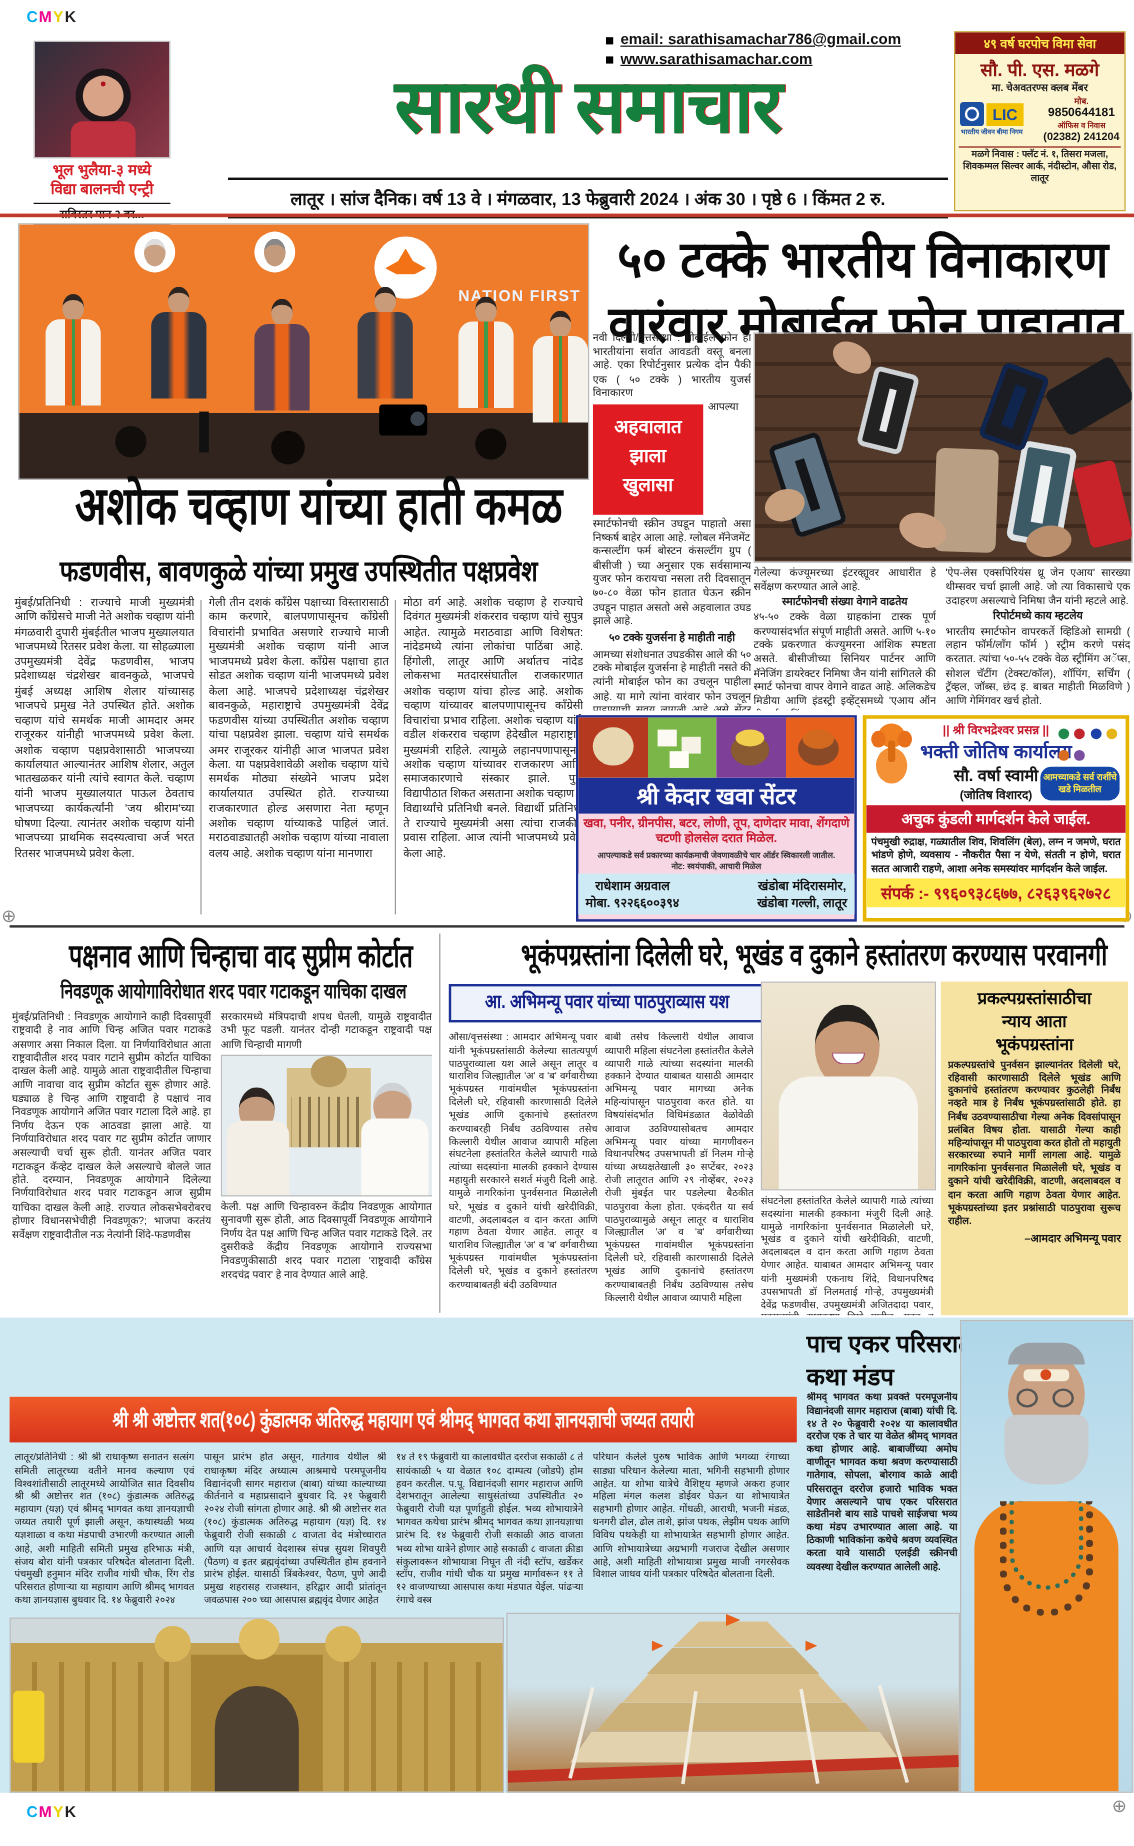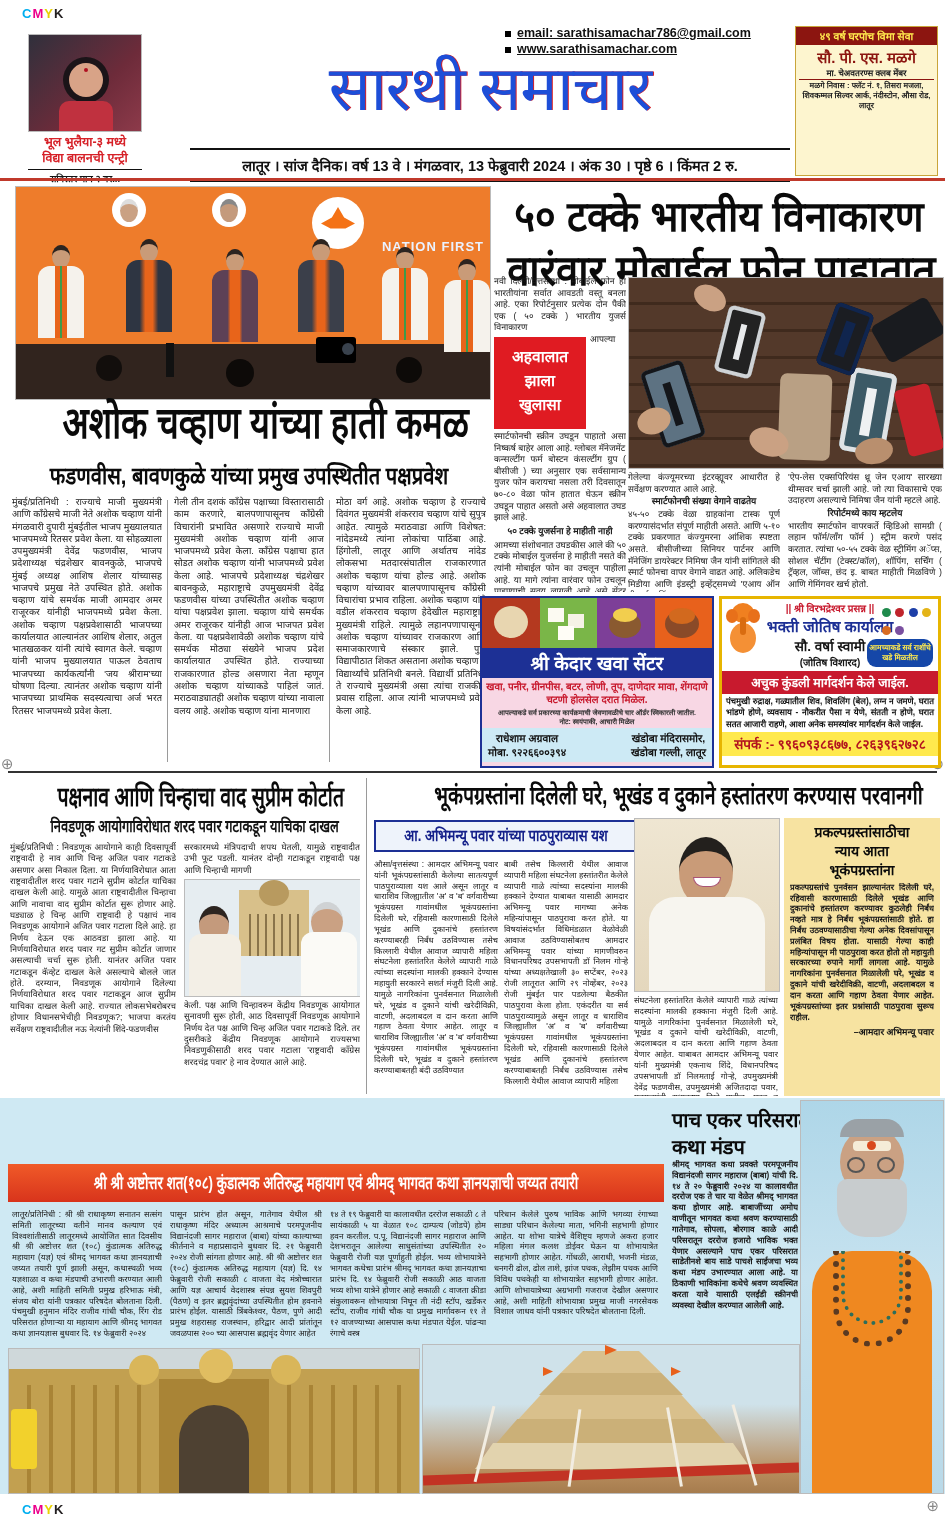--- a/index.html
+++ b/index.html
@@ -11,21 +11,21 @@
   .squeeze{display:block;white-space:nowrap;transform-origin:50% 50%;}
   .regmark{position:absolute;color:#888;font-size:15px;line-height:1;}
   .cmyk{position:absolute;font-weight:bold;font-size:13px;letter-spacing:1px;}
   .cmyk .c{color:#00aeef}.cmyk .m{color:#ec008c}.cmyk .y{color:#e8d100}.cmyk .k{color:#231f20}
   .vrule{position:absolute;width:1px;background:#9a9a9a;}
   .photo{position:absolute;overflow:hidden;border:1px solid #bbb;}
   .circle{border-radius:50%;position:absolute;}
   .boldsub{font-weight:bold;text-align:center;}
   
   .np-title{position:absolute;left:185px;top:44px;width:610px;text-align:center;
-            font-size:62px;font-weight:400;color:#1d4ed8;letter-spacing:-1px;
+            font-size:62px;font-weight:700;color:#15803d;letter-spacing:-1px;
             text-shadow:1px 0 0 #d62128;font-family:"Liberation Serif","DejaVu Serif",serif;}
   .dateline{position:absolute;left:190px;top:148px;width:600px;border-top:2.5px solid #111;
             border-bottom:2.5px solid #111;padding:5px 0;text-align:center;
             font-size:14.5px;font-weight:bold;color:#111;}
   .contact{font-size:12.5px;font-weight:bold;color:#111;text-decoration:underline;}
   .sqb{display:inline-block;width:6px;height:6px;background:#000;margin-right:6px;vertical-align:middle;}
   
   .redbox{background:#e01b22;color:#fff;font-weight:900;text-align:center;
           font-size:15.5px;line-height:1.55;padding:8px 2px;}
   
@@ -71,20 +71,37 @@
     <div class="contact" style="margin-top:2px"><span class="sqb"></span><span>www.sarathisamachar.com</span></div>
   </div>
 
   <div class="np-title">सारथी समाचार</div>
   <div class="dateline">लातूर । सांज दैनिक। वर्ष 13 वे । मंगळवार, 13 फेब्रुवारी 2024 । अंक 30 । पृष्ठे 6 । किंमत 2 रु.</div>
 
   <div class="abs" style="left:795px;top:26px;width:143px;height:150px;background:#fdf5cf;border:1.5px solid #c9a53a;box-sizing:border-box">
     <div style="background:#8c1510;color:#ffe94d;font-size:10.5px;font-weight:700;text-align:center;padding:2px 0">४९ वर्ष घरपोच विमा सेवा</div>
     <div style="color:#8c1510;font-size:15px;font-weight:900;text-align:center;margin-top:2px">सौ. पी. एस. मळगे</div>
     <div style="font-size:8.5px;font-weight:bold;text-align:center;color:#222">मा. चेअवतरण्स क्लब मेंबर</div>
+    <div style="display:flex;align-items:center;justify-content:space-between;padding:2px 4px">
+      <div style="text-align:center">
+        <div style="display:flex;align-items:center">
+          <div style="width:20px;height:20px;background:#1b4fa0;border-radius:3px;position:relative">
+            <div class="circle" style="left:4px;top:4px;width:12px;height:12px;border:2px solid #fff;box-sizing:border-box"></div>
+          </div>
+          <div style="background:#f2c200;color:#1b4fa0;font-weight:900;font-size:13px;padding:2px 5px;margin-left:2px">LIC</div>
+        </div>
+        <div style="font-size:5.5px;color:#1b4fa0;font-weight:bold;margin-top:1px">भारतीय जीवन बीमा निगम</div>
+      </div>
+      <div style="text-align:center">
+        <div style="font-size:7px;font-weight:bold;color:#8c1510">मोब.</div>
+        <div style="font-size:10px;font-weight:900">9850644181</div>
+        <div style="font-size:6.5px;font-weight:bold;color:#8c1510">ऑफिस व निवास</div>
+        <div style="font-size:9px;font-weight:900">(02382) 241204</div>
+      </div>
+    </div>
     <div style="border-top:1px solid #8c1510;margin:1px 3px 0;padding-top:1px;font-size:7.8px;font-weight:bold;text-align:center;color:#222;line-height:1.3">मळगे निवास : फ्लॅट नं. १, तिसरा मजला, शिवकम्मल सिल्वर आर्क, नंदीस्टोन, औसा रोड, लातूर</div>
   </div>
 
   <div class="abs" style="left:0;top:178px;width:945px;height:3px;background:#c0392b"></div>
 
   <div class="photo" style="left:15px;top:186px;width:474px;height:212px;background:linear-gradient(180deg,#ee7c2b 0 74%,#31241e 74% 100%)">
     <div class="circle" style="left:96px;top:6px;width:34px;height:34px;background:#fff"></div>
     <div class="circle" style="left:104px;top:12px;width:18px;height:18px;background:#caa183;border-top:5px solid #ddd"></div>
     <div class="circle" style="left:196px;top:6px;width:34px;height:34px;background:#fff"></div>
     <div class="circle" style="left:204px;top:12px;width:18px;height:18px;background:#c49a7c;border-top:5px solid #888"></div>

